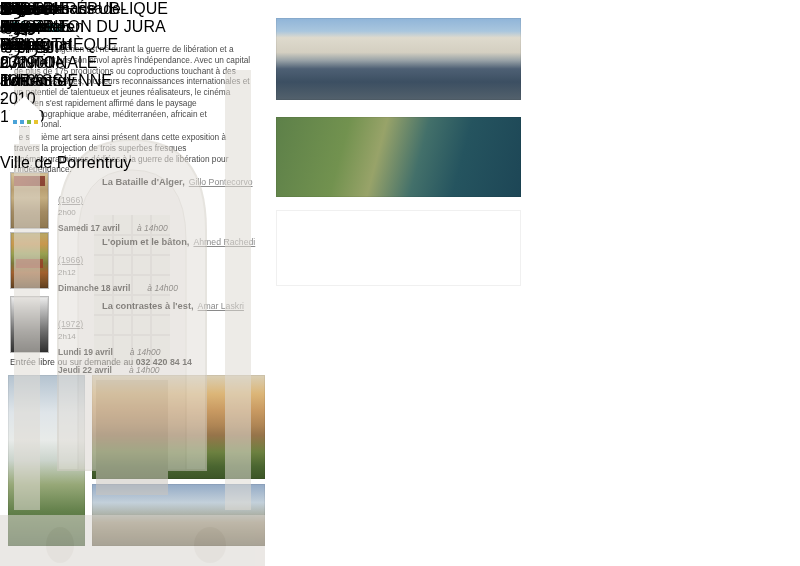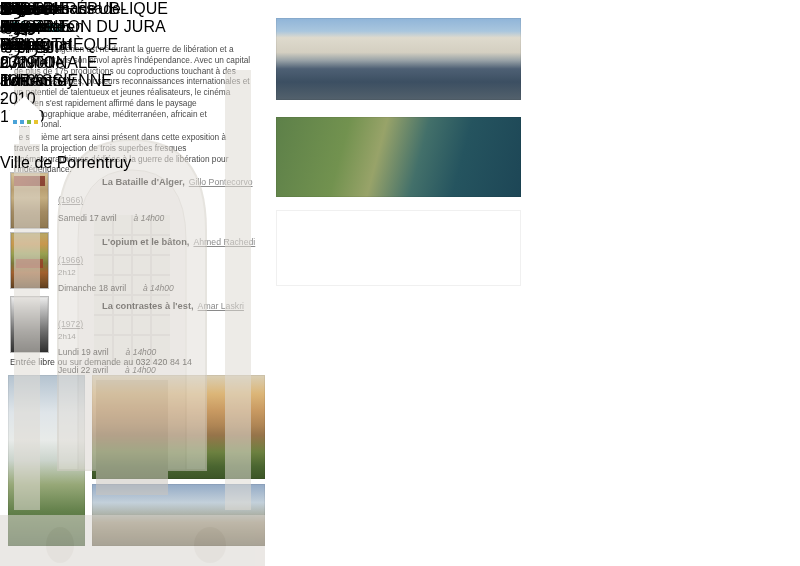--- a/index.html
+++ b/index.html
@@ -22,24 +22,24 @@
   .poster-opium{background:
      linear-gradient(180deg,#b8a865 0%,#c9974e 20%,#97a050 38%,#7d7a3c 55%,#a2602f 72%,#7c5128 88%,#5f3f20 100%);}
   .poster-opium:before{content:"";position:absolute;left:5px;top:26px;right:5px;height:9px;
      background:#9e2a1e;opacity:.6;}
   .poster-patrouille{background:
      linear-gradient(180deg,#ededed 0%,#c6c6c6 18%,#9a9a9a 40%,#6e6e6e 62%,#474747 85%,#303030 100%);}
   .finfo{position:absolute;left:58px;top:0;width:205px;}
   .ftitle{font-size:9.3px;font-weight:bold;color:#1c1c1c;padding-left:44px;}
   .fdir{font-size:8.7px;color:#8a8a8a;margin-left:4px;text-decoration:underline;}
   .fdur{font-size:8px;color:#6e6e6e;margin-top:1px;}
-  .fdate{font-size:8.5px;font-weight:normal;color:#1c1c1c;margin-top:1px;}
+  .fdate{font-size:8.5px;font-weight:bold;color:#1c1c1c;margin-top:1px;}
   .ftime{font-size:8.5px;font-style:italic;color:#3d3d3d;font-weight:normal;margin-left:17px;}
   .entree-line{left:10px;top:357px;font-size:8.8px;color:#3a3a3a;}
-  .entree-line b{font-weight:normal;color:#1c1c1c;}
+  .entree-line b{font-weight:bold;color:#1c1c1c;}
 
   
   .photo{box-shadow:0 0 0 1px rgba(0,0,0,.06) inset;}
   .ph-viaduct{left:8px;top:375px;width:77px;height:171px;background:
      linear-gradient(180deg,#b4c3d0 0%,#dfe5e9 22%,#e8ebe9 38%,#cbd4cc 50%,#97a878 64%,#62804a 80%,#3f5c33 100%);}
   .ph-oasis-village{left:92px;top:375px;width:173px;height:104px;background:
      linear-gradient(180deg,#d9cfb6 0%,#dcb678 18%,#c99a62 34%,#b08655 48%,#96744a 58%,#6d8140 74%,#4a6530 88%,#3c5527 100%);}
   .ph-ruins{left:92px;top:484px;width:173px;height:62px;background:
      linear-gradient(180deg,#93aac6 0%,#c3d0da 30%,#aeb4ac 48%,#9c9279 62%,#857b60 80%,#6b644e 100%);}
   .ph-harbor{left:276px;top:18px;width:245px;height:82px;background:
@@ -102,20 +102,21 @@
 <div id="stage">
 
   <div class="abs cinema-h">Cinéma</div>
   <div class="abs para p1">Le cinéma algérien est né durant la guerre de libération et a rapidement pris son envol après l'indépendance.  Avec un capital de plus de 175 productions ou coproductions touchant à des thèmes très variés, plusieurs reconnaissances internationales et un potentiel de talentueux et jeunes réalisateurs, le cinéma algérien  s'est rapidement affirmé dans le paysage cinématographique arabe, méditerranéen, africain et international.</div>
   <div class="abs para p2">Le septième art sera ainsi présent dans cette exposition à travers la projection de trois superbes fresques cinématographiques dédiées à la guerre de libération pour l'indépendance.</div>
 
   <div class="abs film f1">
     <div class="poster photo poster-bataille"></div>
     <div class="finfo">
       <div><span class="ftitle">La Bataille d'Alger,</span><span class="fdir">Gillo Pontecorvo (1966)</span></div>
+      <div class="fdur">2h00</div>
       <div><span class="fdate">Samedi 17 avril</span><span class="ftime">à 14h00</span></div>
     </div>
   </div>
 
   <div class="abs film f2">
     <div class="poster photo poster-opium"></div>
     <div class="finfo">
       <div><span class="ftitle">L'opium et le bâton,</span><span class="fdir">Ahmed Rachedi (1966)</span></div>
       <div class="fdur">2h12</div>
       <div><span class="fdate">Dimanche 18 avril</span><span class="ftime">à 14h00</span></div>

